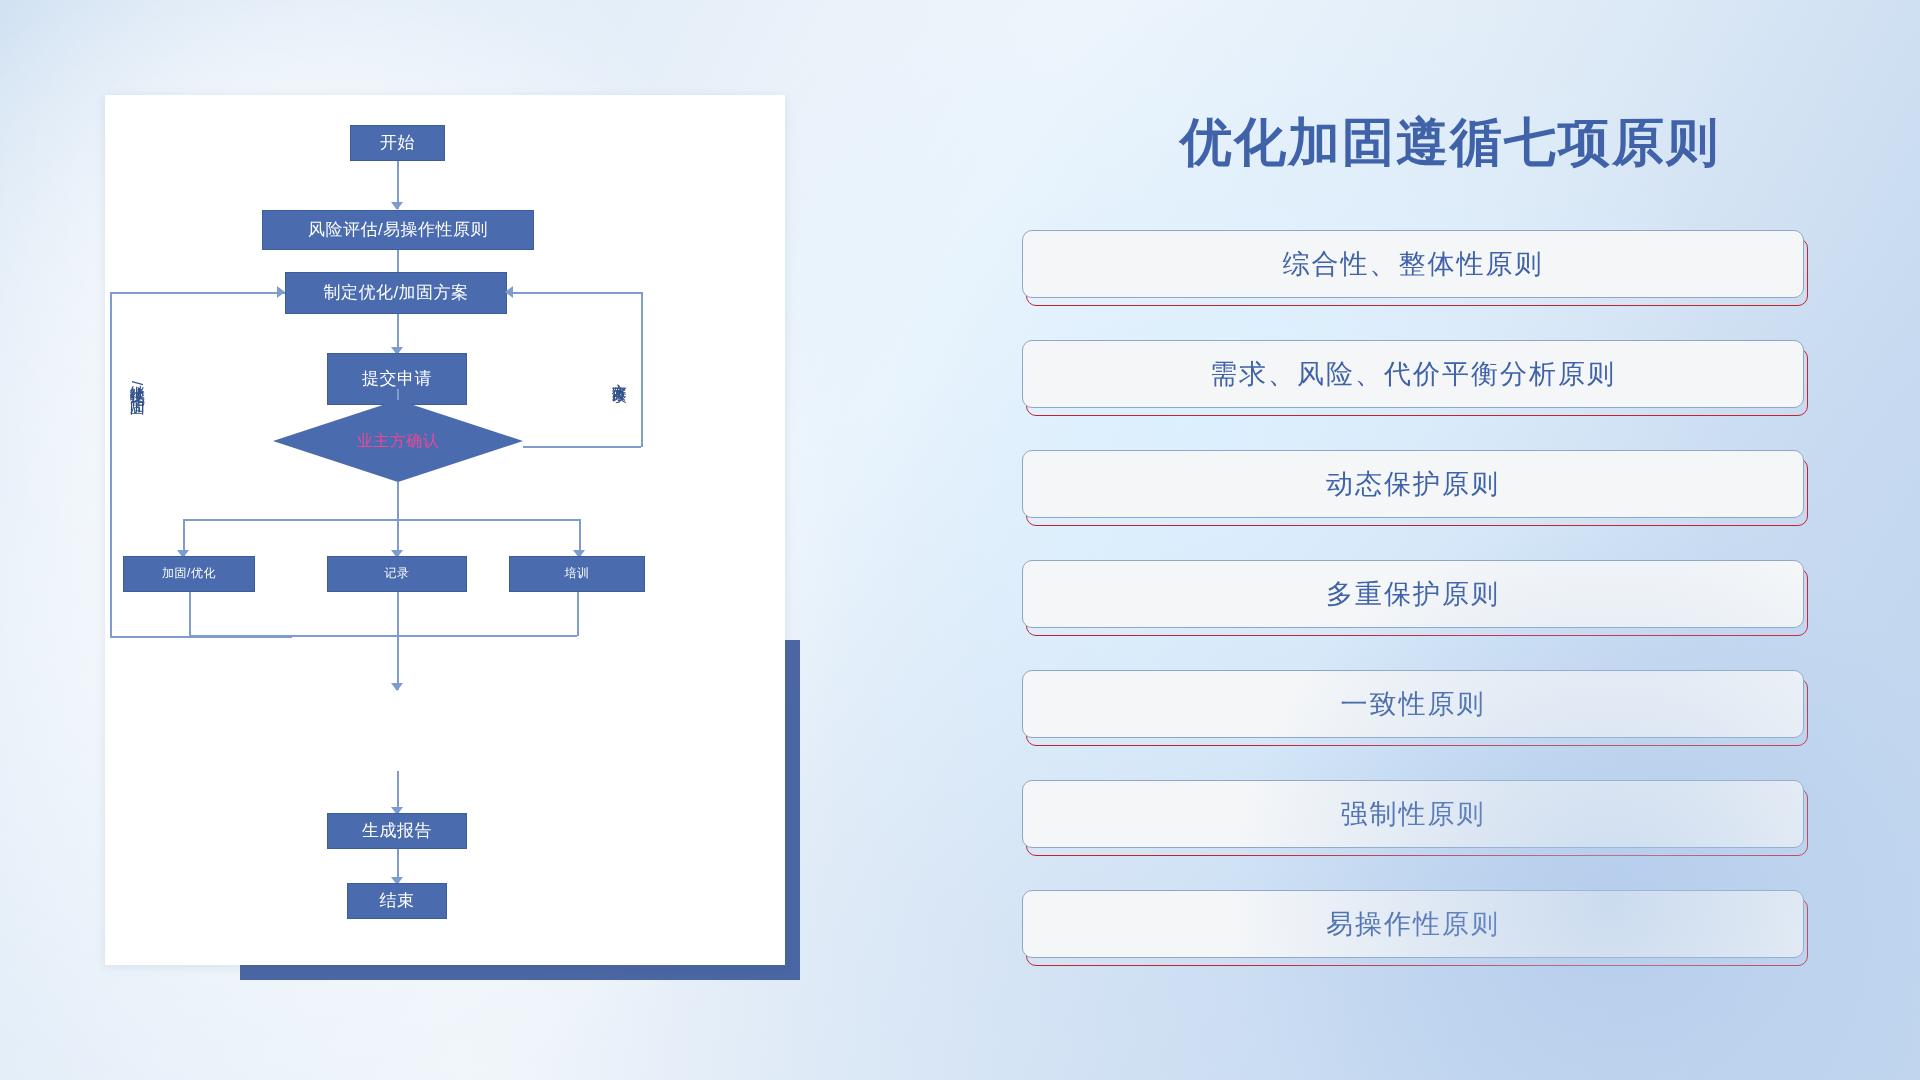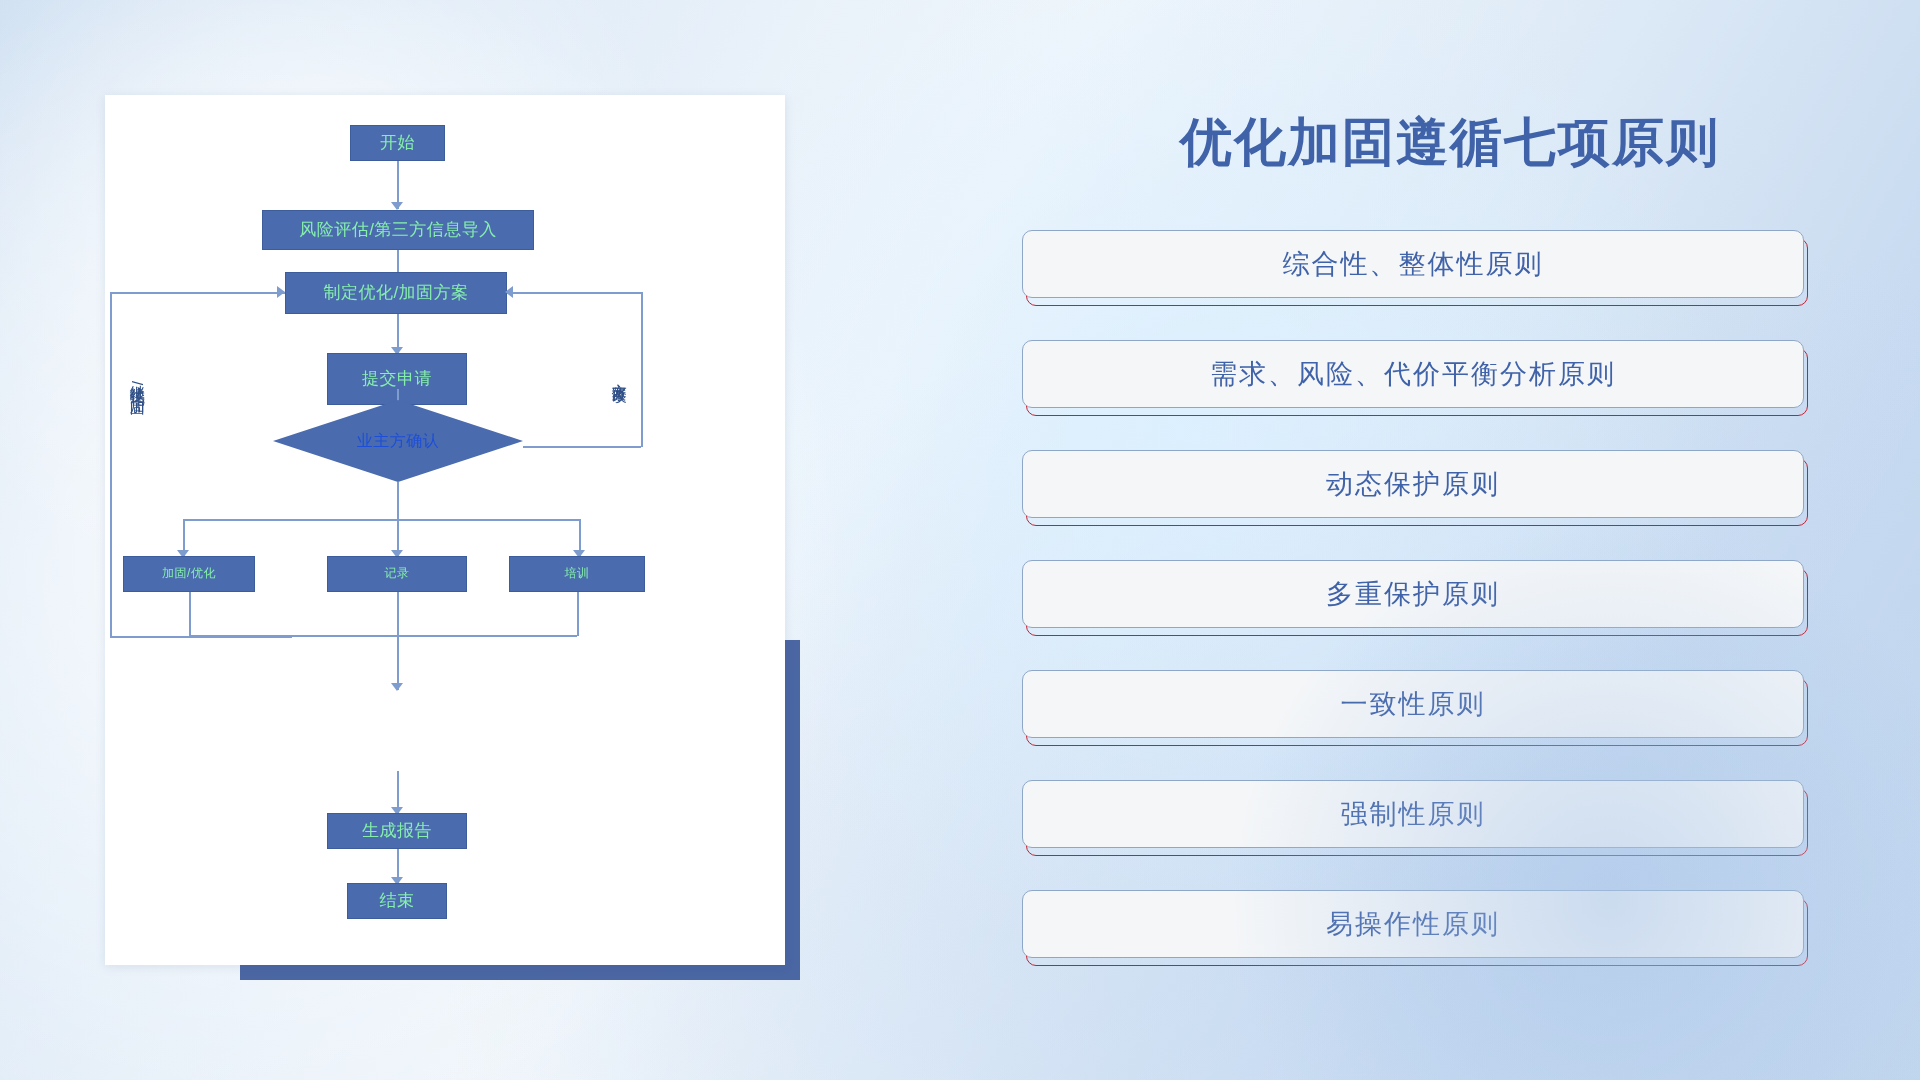--- a/index.html
+++ b/index.html
@@ -61,21 +61,21 @@
     box-shadow: 0 2px 10px rgba(40,70,120,0.10);
   }
 
   .flow-inner { position: absolute; inset: 0; }
 
   
   .node {
     position: absolute;
     box-sizing: border-box;
     background: #4a6bad;
-    color: #86efac;
+    color: #ffffff;
     font-size: 17px;
     line-height: 1.1;
     display: flex;
     align-items: center;
     justify-content: center;
     border: 1px solid #3c5c9c;
     white-space: nowrap;
     letter-spacing: .5px;
   }
   .node.small { font-size: 12px; }
@@ -91,21 +91,21 @@
     inset: 0;
     background: #4a6bad;
     clip-path: polygon(50% 0%, 100% 50%, 50% 100%, 0% 50%);
   }
   .diamond .label {
     position: absolute;
     inset: 0;
     display: flex;
     align-items: center;
     justify-content: center;
-    color: #1d4ed8;
+    color: #ec4899;
     font-size: 16px;
     letter-spacing: .5px;
   }
 
   
   .ln { position: absolute; background: #7e9ccd; }
   .ln.v { width: 1.5px; }
   .ln.h { height: 1.5px; }
 
   .arrow-down {
@@ -200,21 +200,21 @@
   <div class="card-shadow"></div>
 
   <div class="flow-card">
     <div class="flow-inner">
 
       <div class="node" style="left:245px; top:30px; width:95px; height:36px;">开始</div>
 
       <div class="ln v" style="left:292px; top:66px; height:48px;"></div>
       <div class="arrow-down" style="left:286px; top:107px;"></div>
 
-      <div class="node" style="left:157px; top:115px; width:272px; height:40px;">风险评估/第三方信息导入</div>
+      <div class="node" style="left:157px; top:115px; width:272px; height:40px;">风险评估/易操作性原则</div>
 
       <div class="ln v" style="left:292px; top:155px; height:45px;"></div>
       <div class="arrow-down" style="left:286px; top:192px;"></div>
 
       <div class="node" style="left:180px; top:177px; width:222px; height:42px;">制定优化/加固方案</div>
 
       <div class="ln h" style="left:5px; top:197px; width:175px;"></div>
       <div class="arrow-right" style="left:172px; top:191px;"></div>
       <div class="ln v" style="left:5px; top:197px; height:345px;"></div>
       <div class="ln h" style="left:5px; top:541px; width:182px;"></div>

